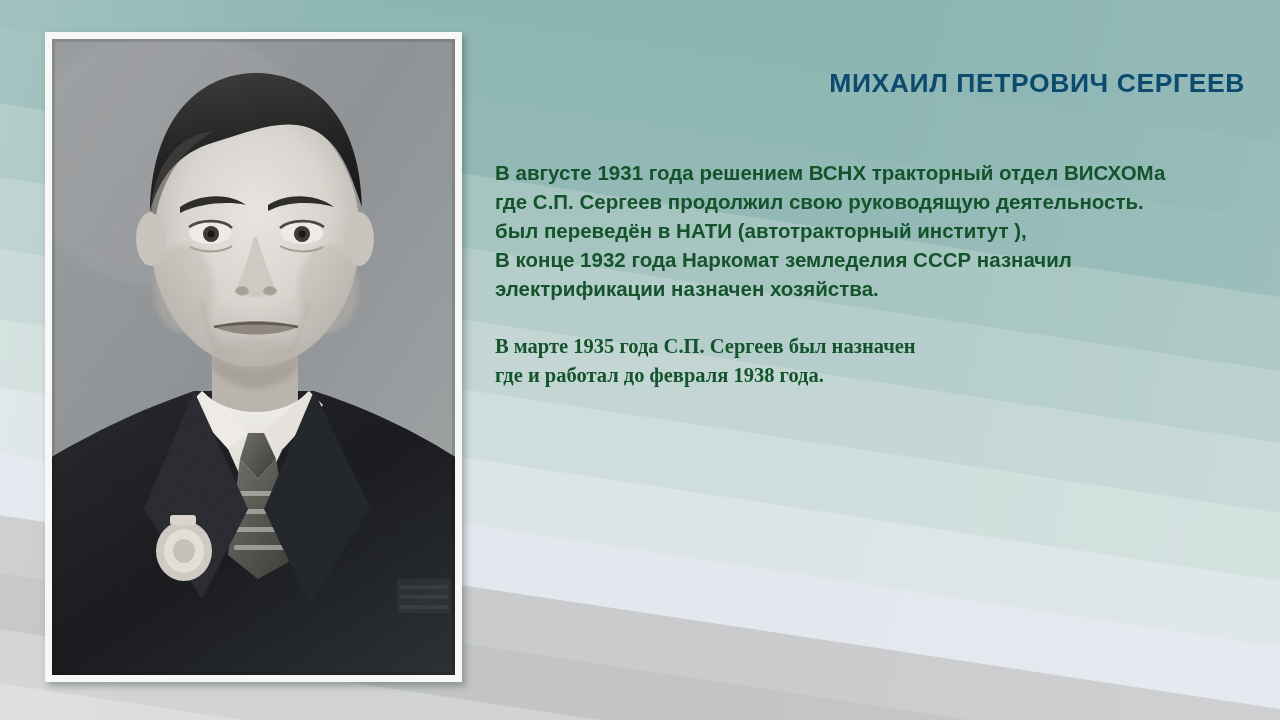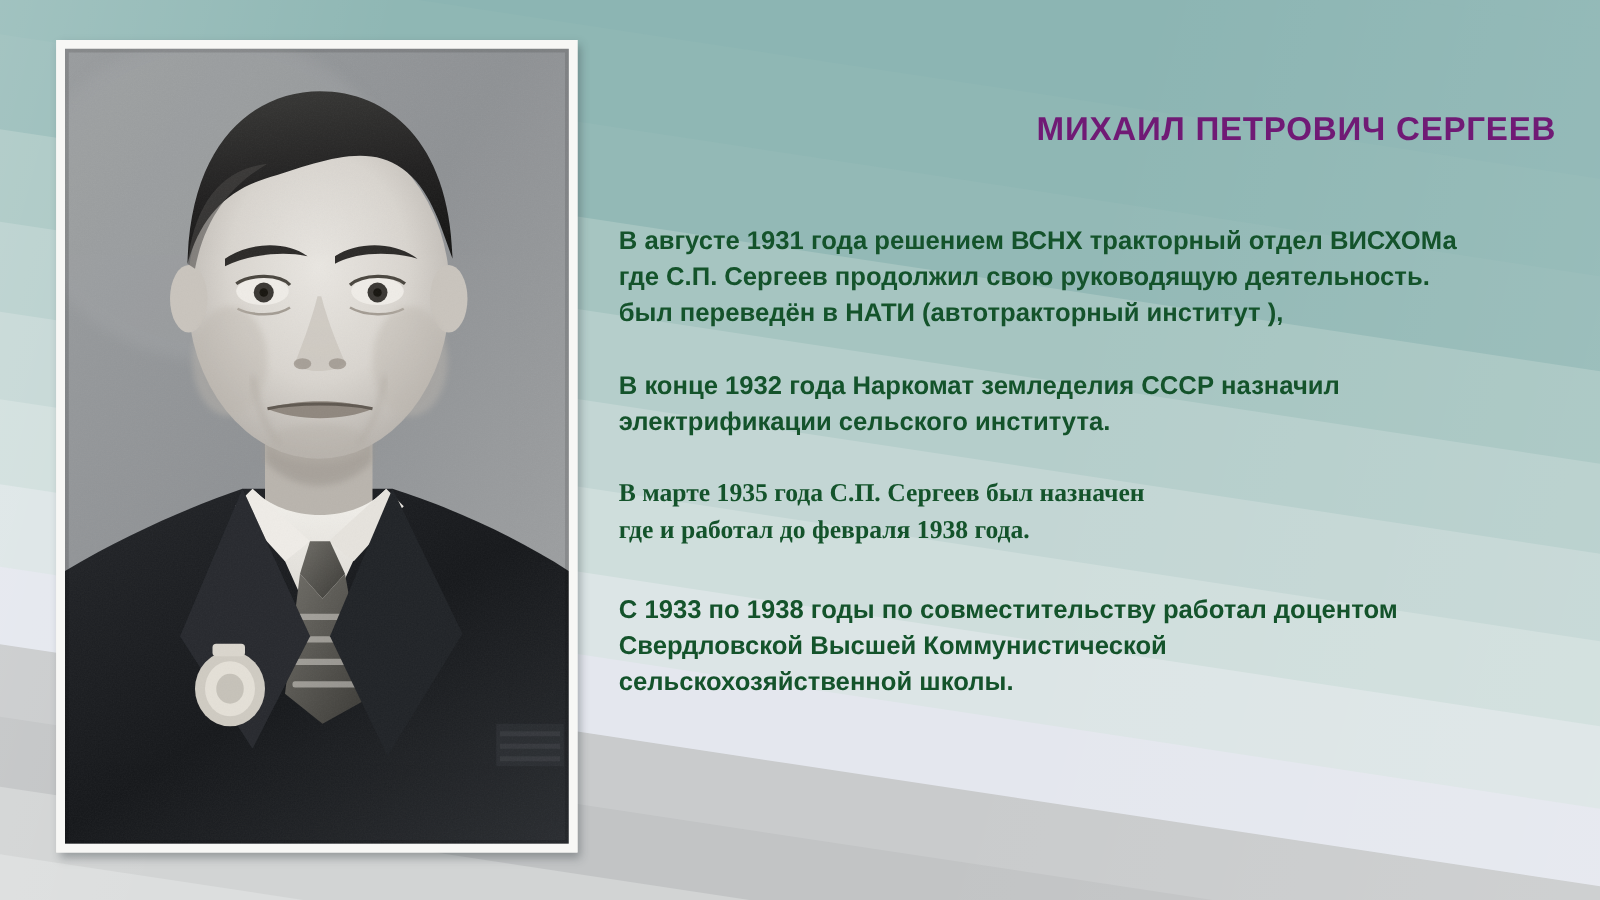--- a/index.html
+++ b/index.html
@@ -74,41 +74,41 @@
     left: 495px;
     top: 0;
     width: 760px;
     height: 720px;
     z-index: 4;
     text-align: right;
     color: #14532b;
   }
   #slide-title {
     margin: 0;
-    padding-top: 88px;
+    padding-top: 68px;
     font-size: 26.5px;
     font-weight: bold;
     letter-spacing: 0.6px;
     line-height: 1.2;
-    color: #701a75;
+    color: #0c4a6e;
     text-align: right;
     padding-right: 10px;
   }
   .para {
     margin: 0;
     font-size: 20.5px;
     font-weight: bold;
     line-height: 1.42;
     color: #14532b;
     text-align: left;
     padding-right: 6px;
   }
   .para .ln { display: block; white-space: pre; }
   #p1 { margin-top: 58px; }
-  #p2 { margin-top: 29px; }
+  #p2 { }
   #p3 { margin-top: 29px; font-family: Liberation Serif, serif; }
   #p4 { margin-top: 33px; }
 </style>
 </head>
 <body>
 
 <div id="slide">
 
   <div id="bg-stripes" style="background: rgb(140, 181, 179);">
       <div class="stripe" style="top: -210px; height: 120px; background: rgb(140, 181, 179); transform: rotate(8.6deg);"></div>
@@ -262,28 +262,23 @@
     <h1 id="slide-title">МИХАИЛ ПЕТРОВИЧ СЕРГЕЕВ</h1>
 
     <p class="para" id="p1">
       <span class="ln">В августе 1931 года решением ВСНХ тракторный отдел ВИСХОМа</span>
       <span class="ln">где С.П. Сергеев продолжил свою руководящую деятельность.</span>
       <span class="ln">был переведён в НАТИ (автотракторный институт ),</span>
     </p>
 
     <p class="para" id="p2">
       <span class="ln">В конце 1932 года Наркомат земледелия СССР назначил</span>
-      <span class="ln">электрификации сельского института.</span>
+      <span class="ln">электрификации назначен хозяйства.</span>
     </p>
 
     <p class="para" id="p3">
       <span class="ln">В марте 1935 года С.П. Сергеев был назначен</span>
       <span class="ln">где и работал до февраля 1938 года.</span>
     </p>
 
-    <p class="para" id="p4">
-      <span class="ln">С 1933 по 1938 годы по совместительству работал доцентом</span>
-      <span class="ln">Свердловской Высшей Коммунистической</span>
-      <span class="ln">сельскохозяйственной школы.</span>
-    </p>
   </div>
 
 </div>
 
 </body></html>

